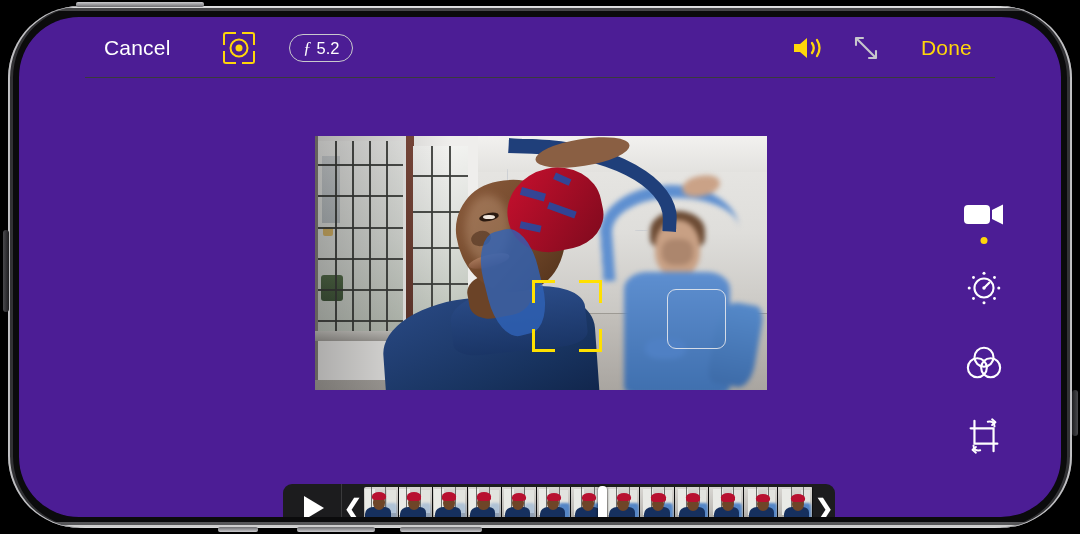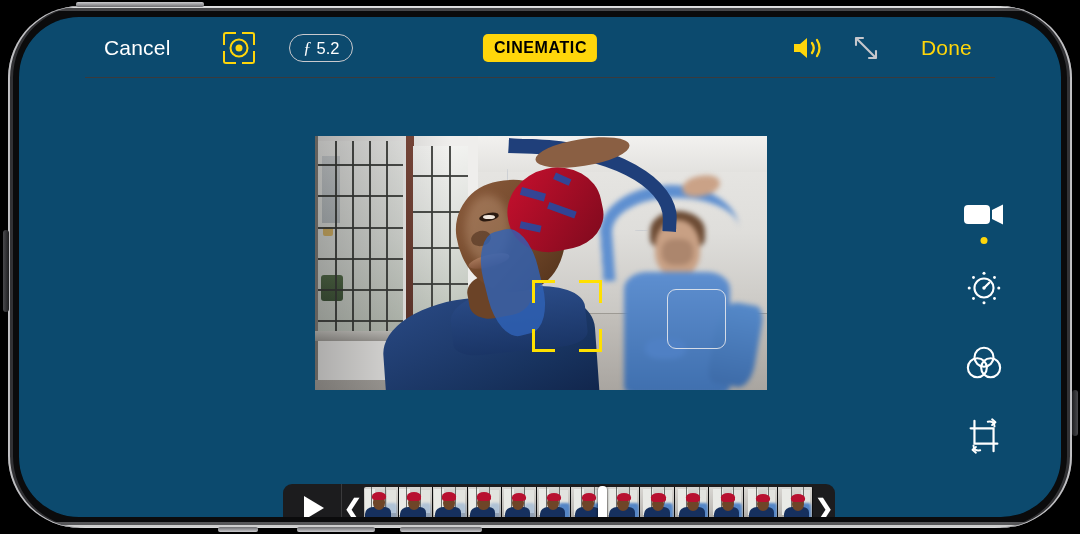--- a/index.html
+++ b/index.html
@@ -47,21 +47,21 @@
   .btn-bot2{left:297px;bottom:2px;width:78px;height:5px;background:linear-gradient(180deg,#6e6e71,#c9c9cc);}
   .btn-bot3{left:400px;bottom:2px;width:82px;height:5px;background:linear-gradient(180deg,#6e6e71,#c9c9cc);}
   .btn-left{left:3px;top:230px;width:6px;height:82px;background:linear-gradient(90deg,#4a4a4d,#1d1d1f);border-radius:3px;}
   .btn-right{right:2px;top:390px;width:6px;height:46px;background:linear-gradient(90deg,#1d1d1f,#4a4a4d);border-radius:3px;}
   .facecam{position:absolute;left:32px;top:327px;width:16px;height:16px;border-radius:50%;
     background:radial-gradient(circle at 50% 45%, #1a2740 0%, #0a1020 55%, #050508 100%);
     box-shadow:0 0 2px rgba(80,110,180,0.6);}
   .facecam::after{content:"";position:absolute;left:3px;top:6px;width:10px;height:3px;border-radius:2px;background:#2b4c8c;opacity:.85;}
 
   
-  .app{position:absolute;inset:0;background:#0c4a6e;color:#fff;}
+  .app{position:absolute;inset:0;background:#4c1d95;color:#fff;}
 
   .topbar{position:absolute;left:0;top:0;right:0;height:62px;}
   .topbar-divider{position:absolute;left:66px;right:66px;top:60px;height:1px;background:#3a3a3c;}
 
   .tb-item{position:absolute;top:50%;transform:translateY(-50%);}
 
   .cancel-btn{left:85px;font-size:21px;color:#fff;letter-spacing:.2px;}
   .done-btn{right:89px;font-size:21px;color:#ffd60a;letter-spacing:.2px;}
 
   .cine-icon{left:204px;width:32px;height:32px;}
@@ -227,21 +227,20 @@
             <span class="cine-ring"></span>
             <span class="cine-dot"></span>
           </div>
         </div>
 
         <div class="tb-item fstop">
           <span class="fsym">ƒ</span>
           <span>5.2</span>
         </div>
 
-        <div class="tb-item cinematic-badge">CINEMATIC</div>
 
         <div class="tb-item speaker-btn">
           <svg viewBox="0 0 34 26" width="34" height="26" aria-hidden="true">
             <path d="M3 9 H9 L16 3 V23 L9 17 H3 Z" fill="#ffd60a"></path>
             <path d="M21 8 Q24.5 13 21 18" stroke="#ffd60a" stroke-width="2.3" fill="none" stroke-linecap="round"></path>
             <path d="M26 5 Q31 13 26 21" stroke="#ffd60a" stroke-width="2.3" fill="none" stroke-linecap="round"></path>
           </svg>
         </div>
 
         <div class="tb-item expand-btn">

